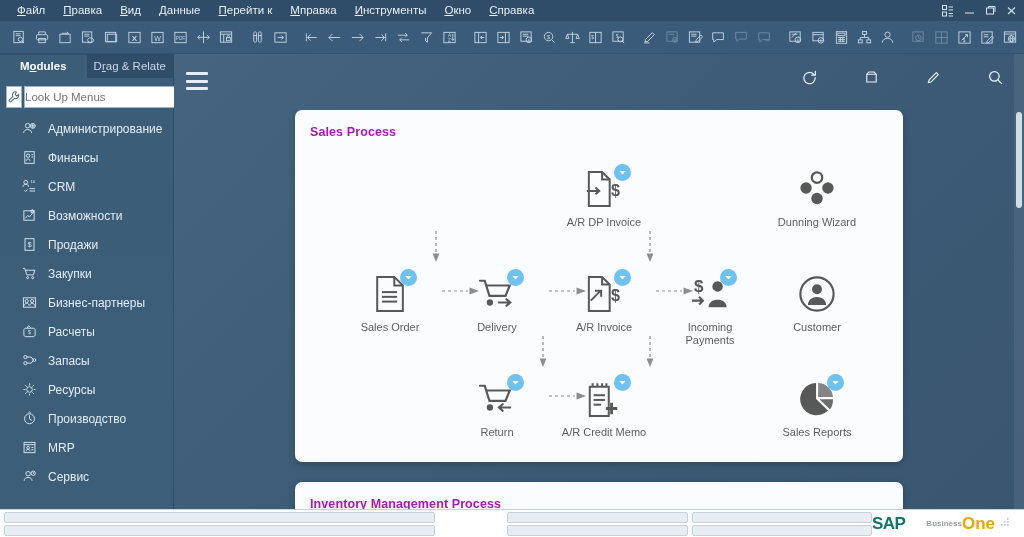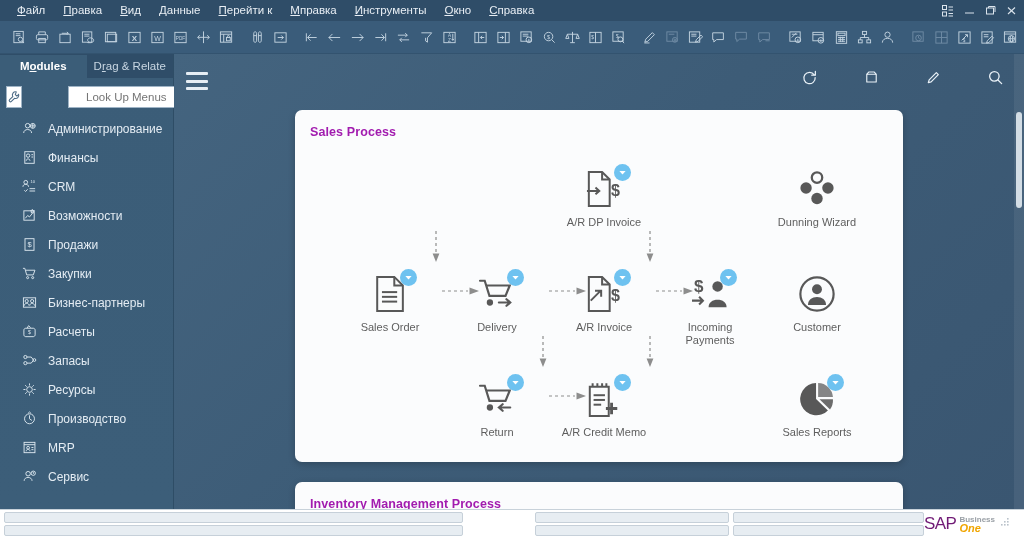--- a/index.html
+++ b/index.html
@@ -68,21 +68,21 @@
 
   .sb-search-row {
     display: flex; align-items: center; margin: 8px 6px 6px 6px; gap: 2px;
   }
   .sb-wrench {
     width: 24px; height: 22px; background: #ffffff; border: 1px solid #9fb4c6;
     display: flex; align-items: center; justify-content: center; color: #4b6a85;
   }
   .sb-search {
     flex: 1; height: 22px; background: #ffffff; border: 1px solid #9fb4c6;
-    display: flex; align-items: center; padding: 0 17px; margin-left: 44px;
+    display: flex; align-items: center; padding: 0 0;
   }
   .sb-search input {
     flex: 1; border: none; outline: none; font-size: 11.5px; color: #5a6b79;
     font-family: "Liberation Sans", sans-serif; background: transparent;
   }
   .sb-search .mag { color: #4b6a85; display: flex; align-items: center; }
 
   .sb-list { margin-top: 4px; }
   .sb-item {
     display: flex; align-items: center; height: 29px; padding-left: 22px;
@@ -148,25 +148,25 @@
     display: flex; align-items: center; padding: 0 4px;
   }
   .status-stack { display: flex; flex-direction: column; gap: 2px; padding: 2px 0; }
   .status-field {
     height: 11px; background: #e7edf2; border: 1px solid #c6d0d9; border-radius: 2px;
   }
   .sap-logo {
     margin-left: auto; display: flex; align-items: center; gap: 3px;
     padding-right: 10px;
   }
-  .sap-word { font-size: 17px; font-weight: normal; color: #701a75; letter-spacing: -0.5px;
+  .sap-word { font-size: 17px; font-weight: bold; color: #0f766e; letter-spacing: -0.5px;
               font-family: "Liberation Sans", sans-serif; }
-  .sap-sub { display: flex; flex-direction: column; line-height: 9px; }
+  .sap-sub { display: flex; flex-direction: row; line-height: 9px; margin-left: 18px; }
   .sap-b { font-size: 8px; color: #9aa0a6; font-weight: bold; }
-  .sap-o { font-size: 11px; color: #f0a500; font-weight: bold; font-style: italic; }
+  .sap-o { font-size: 17px; color: #f0a500; font-weight: bold; }
   .resize-grip { color: #b9c2ca; font-size: 9px; padding-left: 3px; }
 
   
   .vscroll {
     position: absolute; right: 0; top: 54px; bottom: 28px; width: 10px;
     background: rgba(255,255,255,0.07);
   }
   .vthumb {
     position: absolute; left: 2px; width: 6px; top: 58px; height: 96px;
     background: #d3dde5; border-radius: 3px;

